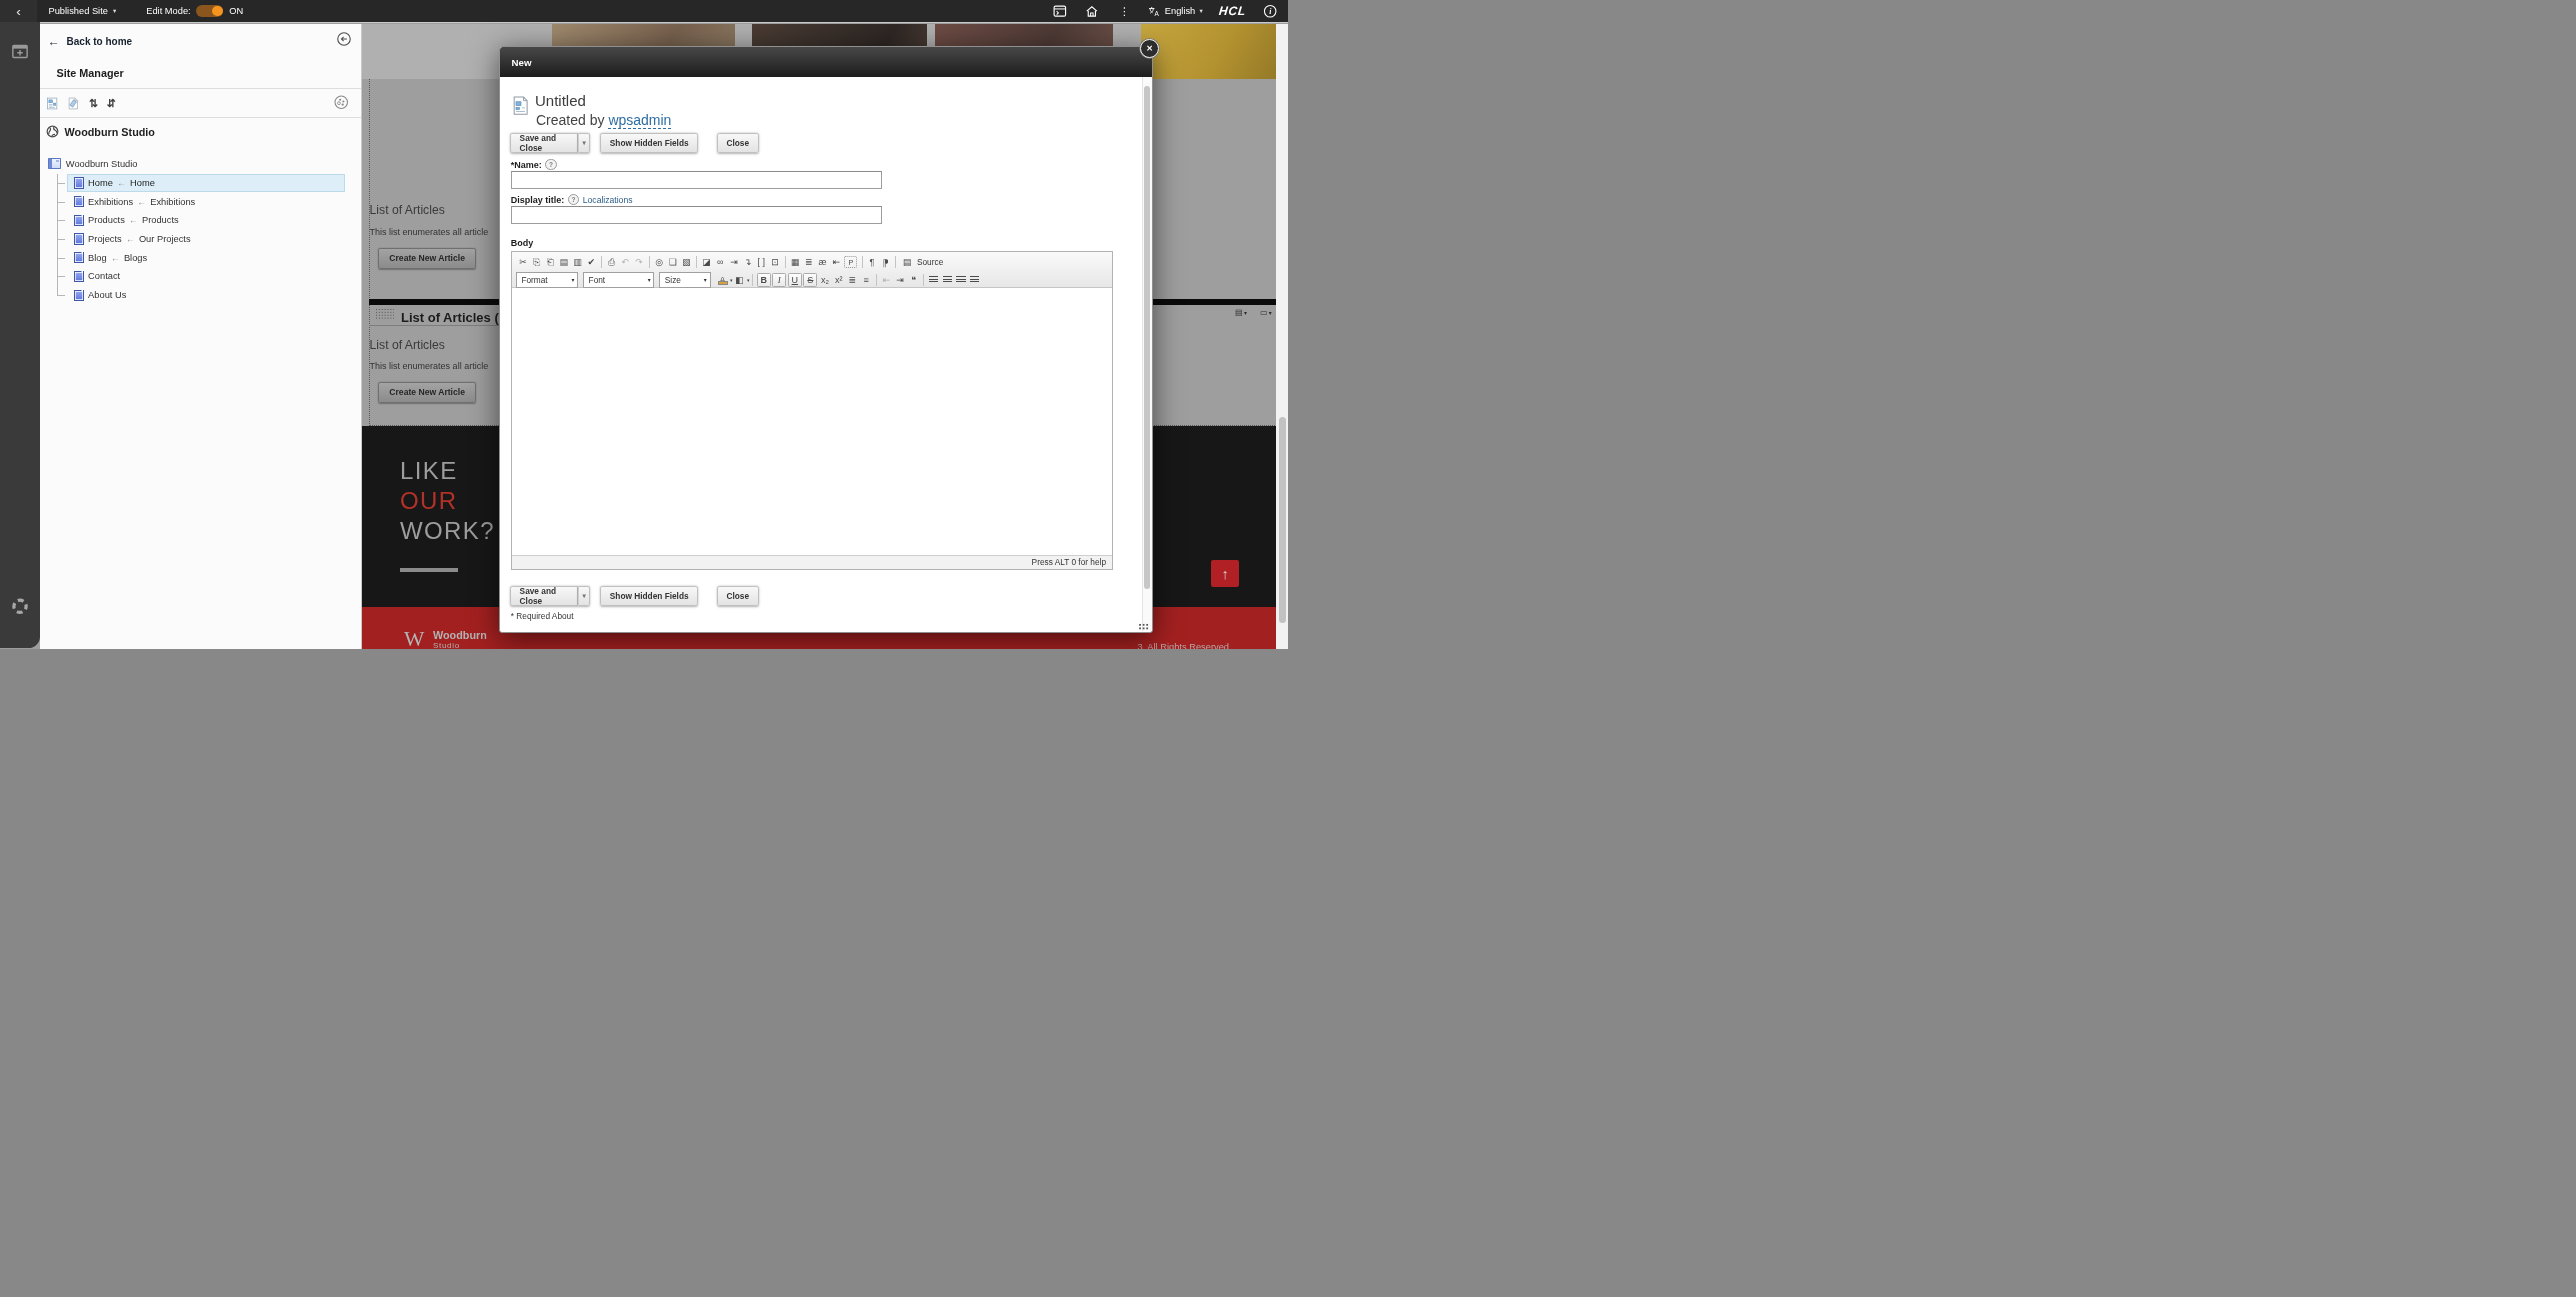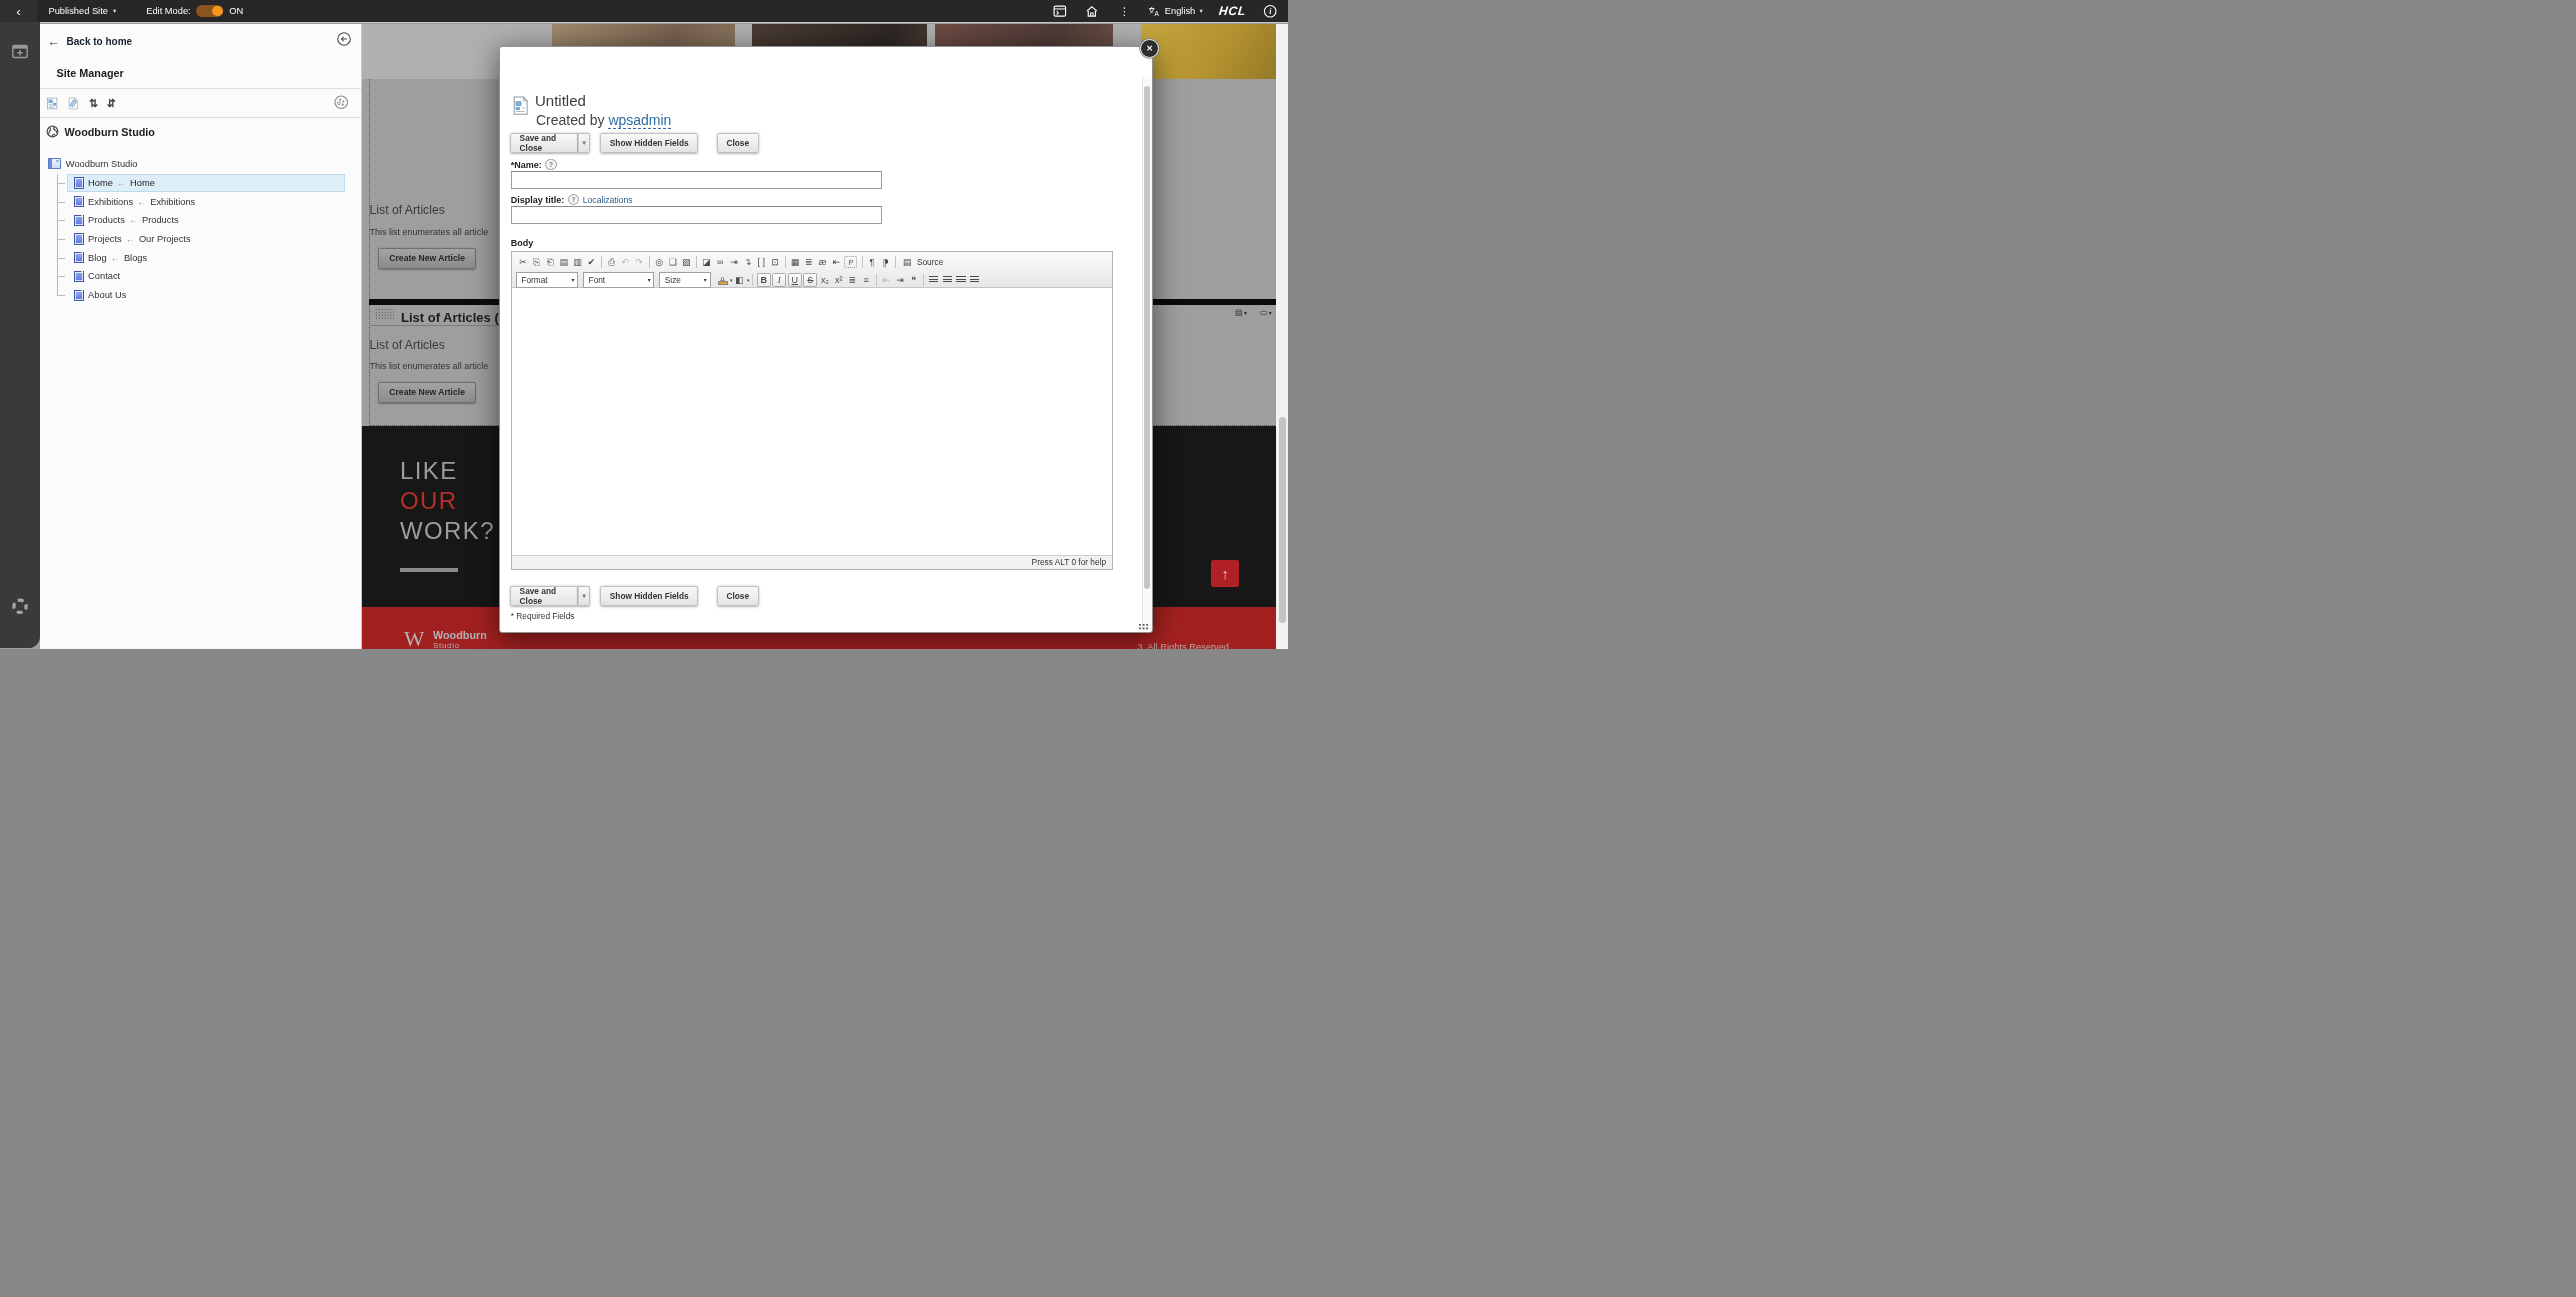--- a/index.html
+++ b/index.html
@@ -382,20 +382,23 @@
 
     <div id="top-btn" class="abs">
         <span>↑</span>
       </div>
   </div>
 
   <div id="page-scroll-track" class="abs"></div>
   <div id="page-scroll-thumb" class="abs"></div>
 
   <div id="modal" class="abs">
+    <div id="modal-header" class="abs">
+      <span id="modal-title">New</span>
+    </div>
     <div id="modal-close">✕</div>
 
     <span id="doc-icon" class="abs">
       <svg width="17.3" height="19.4" viewBox="0 0 24 27">
           <path d="M3 1.5 H16 L21 6.5 V25.5 H3 Z" fill="#fff" stroke="#8e99a4" stroke-width="1.4"></path>
           <path d="M16 1.5 V6.5 H21" fill="none" stroke="#8e99a4" stroke-width="1.2"></path>
           <rect x="5.5" y="8" width="7" height="5.5" fill="#7fb2dd" stroke="#4f82b0" stroke-width=".8"></rect>
           <rect x="5.5" y="16" width="5" height="3" fill="#7fb2dd" stroke="#4f82b0" stroke-width=".8"></rect>
           <path d="M14 16.5 H18 M5.5 21.5 H18" stroke="#9ab0c0" stroke-width="1.2"></path>
         </svg>
@@ -527,21 +530,21 @@
     <div class="btn-row" style="top:539px;">
       <div class="mbtn split-main">Save and Close</div>
       <div class="mbtn split-dd">
           <span>▾</span>
         </div>
       <div class="gap14"></div>
       <div class="mbtn">Show Hidden Fields</div>
       <div class="gap26"></div>
       <div class="mbtn">Close</div>
     </div>
-    <div id="required-note" class="abs">* Required Fields</div>
+    <div id="required-note" class="abs">* Required About</div>
 
     <div id="modal-scroll-track" class="abs"></div>
     <div id="modal-scroll-thumb" class="abs"></div>
     <div id="resize-grip" class="abs"></div>
   </div>
 
 </div>
 
 
 </body></html>

